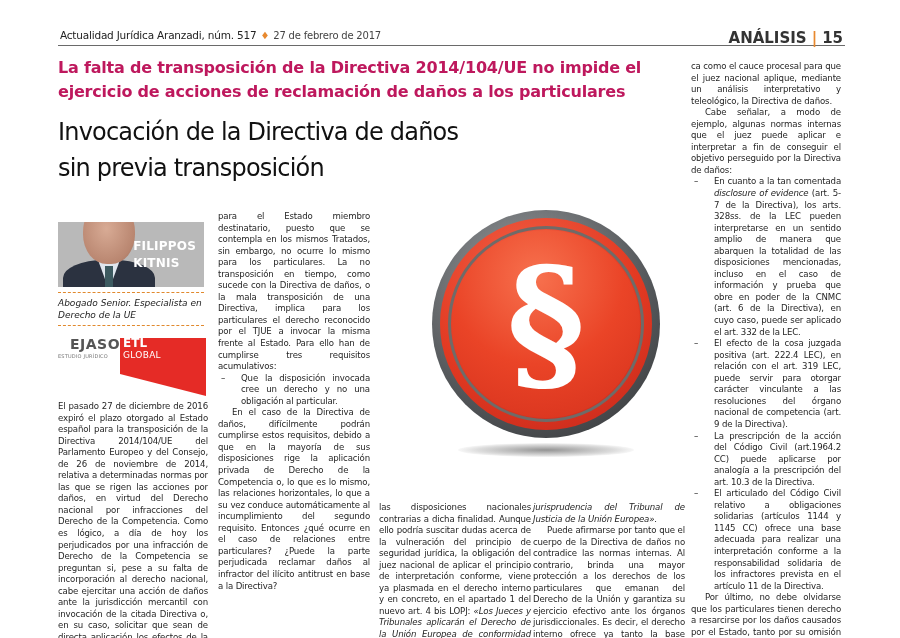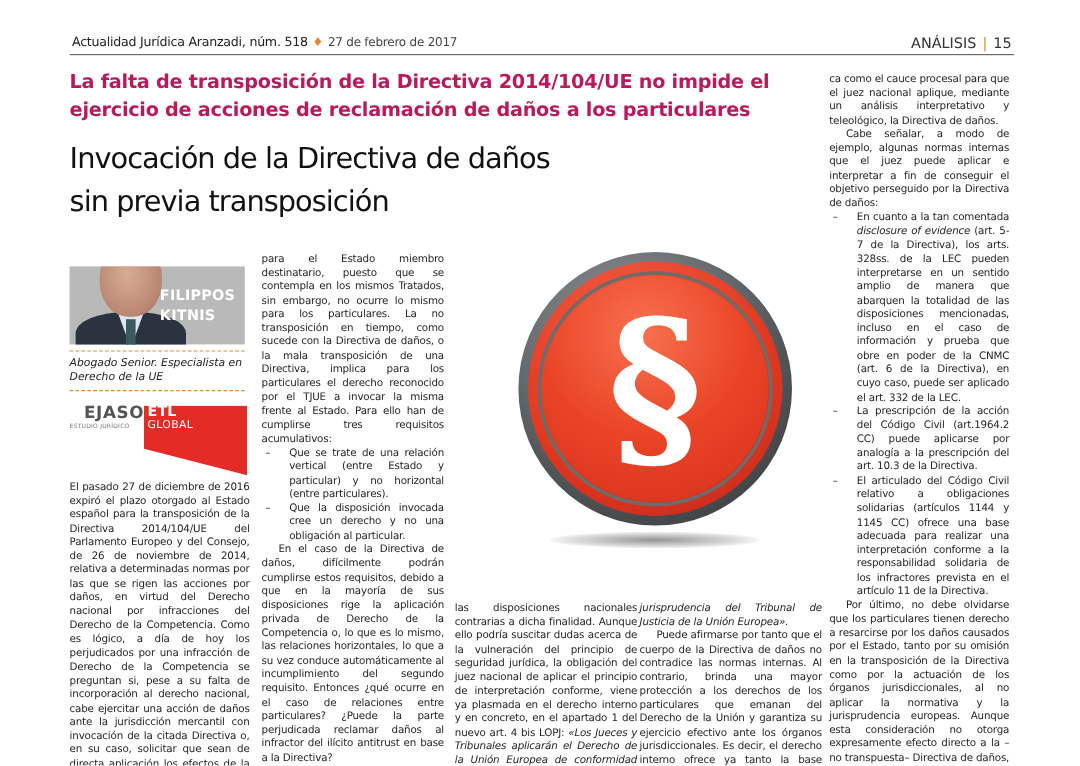--- a/index.html
+++ b/index.html
@@ -3,21 +3,21 @@
 <meta charset="utf-8">
 <style>
   * { margin:0; padding:0; box-sizing:border-box; }
   html, body { width:900px; height:638px; background:#ffffff; overflow:hidden; }
   body { font-family:"DejaVu Sans", sans-serif; color:#1e1e1e; position:relative; }
 
   .header { position:absolute; left:58px; top:26px; width:787px; height:20px; border-bottom:1px solid #6a6a6a; }
   .header .pub { position:absolute; left:2px; top:3px; font-size:10.5px; color:#222; letter-spacing:-0.2px; }
   .header .pub .diamond { color:#e8892f; margin:0 4px; font-size:10px; }
   .header .pub .date { color:#444; font-size:10px; }
-  .header .section { position:absolute; right:2px; top:3px; font-size:12px; color:#333; }
+  .header .section { position:absolute; right:2px; top:3px; font-size:15px; color:#333;font-weight:bold; }
   .header .section .bar { color:#e8892f; margin:0 5px; }
 
   .kicker { position:absolute; left:58px; top:56px; width:640px; font-family:"DejaVu Sans", sans-serif; font-weight:bold; font-size:16px; line-height:24px; color:#be185d; letter-spacing:-0.2px; }
 
   .title { position:absolute; left:58px; top:114px; width:430px; font-family:"DejaVu Sans", sans-serif; font-weight:normal; font-size:24px; line-height:36px; color:#111; letter-spacing:-0.8px; }
 
   .author-photo { position:absolute; left:58px; top:222px; width:146px; height:65px; background:#b9b9b9; overflow:hidden; }
   .author-photo .head { position:absolute; left:25px; top:-22px; width:52px; height:64px; border-radius:50% 50% 46% 46%; background:radial-gradient(ellipse at 45% 45%, #d8ab95 0%, #b98670 70%, #8e6454 100%); }
   .author-photo .suit { position:absolute; left:5px; top:38px; width:92px; height:40px; border-radius:45% 45% 0 0; background:#2b3240; }
   .author-photo .shirt { position:absolute; left:40px; top:38px; width:22px; height:30px; background:#dfe6ee; clip-path:polygon(0 0,100% 0,50% 100%); }
@@ -54,21 +54,21 @@
   .emblem .outer { position:absolute; left:12px; top:18px; width:212px; height:212px; border-radius:50%; background:radial-gradient(circle at 40% 25%, #f25f45 0%, #e23a22 55%, #c2251a 100%); }
   .emblem .inner-ring { position:absolute; left:20px; top:26px; width:196px; height:196px; border-radius:50%; border:3px solid #6f6b68; }
   .emblem .inner { position:absolute; left:24px; top:30px; width:188px; height:188px; border-radius:50%; background:radial-gradient(circle at 45% 25%, #f7714e 0%, #ea4427 50%, #d4301c 100%); }
   .emblem .glyph { position:absolute; left:0; top:42px; width:236px; text-align:center; font-family:"DejaVu Serif", serif; font-weight:bold; font-size:150px; line-height:160px; color:#ffffff; }
 </style>
 </head>
 <body>
 
 <div class="header">
   <div class="pub">
-    <span>Actualidad Jurídica Aranzadi, núm. 518</span><span class="diamond">♦</span><span class="date">27 de febrero de 2017</span>
+    <span>Actualidad Jurídica Aranzadi, núm. 517</span><span class="diamond">♦</span><span class="date">27 de febrero de 2017</span>
   </div>
   <div class="section">
     <span>ANÁLISIS</span><span class="bar">|</span><span>15</span>
   </div>
 </div>
 
 <div class="kicker">La falta de transposición de la Directiva 2014/104/UE no impide el ejercicio de acciones de reclamación de daños a los particulares</div>
 <div class="title">Invocación de la Directiva de daños sin previa transposición</div>
 
 <div class="author-photo">
@@ -103,38 +103,38 @@
 </div>
 
 <div class="col col1">
   <p>El pasado 27 de diciembre de 2016 expiró el plazo otorgado al Estado español para la transposición de la Directiva 2014/104/UE del Parlamento Europeo y del Consejo, de 26 de noviembre de 2014, relativa a determinadas normas por las que se rigen las acciones por daños, en virtud del Derecho nacional por infracciones del Derecho de la Competencia. Como es lógico, a día de hoy los perjudicados por una infracción de Derecho de la Competencia se preguntan si, pese a su falta de incorporación al derecho nacional, cabe ejercitar una acción de daños ante la jurisdicción mercantil con invocación de la citada Directiva o, en su caso, solicitar que sean de directa aplicación los efectos de la misma.</p>
 
 </div>
 
 <div class="col col2">
   <p>para el Estado miembro destinatario, puesto que se contempla en los mismos Tratados, sin embargo, no ocurre lo mismo para los particulares. La no transposición en tiempo, como sucede con la Directiva de daños, o la mala transposición de una Directiva, implica para los particulares el derecho reconocido por el TJUE a invocar la misma frente al Estado. Para ello han de cumplirse tres requisitos acumulativos:</p>
   <ul>
-    <li>Que se trate de una relación vertical (entre Estado y particular) y no horizontal (entre particulares).</li>
     <li>Que la disposición invocada cree un derecho y no una obligación al particular.</li>
   </ul>
   <p class="ind">En el caso de la Directiva de daños, difícilmente podrán cumplirse estos requisitos, debido a que en la mayoría de sus disposiciones rige la aplicación privada de Derecho de la Competencia o, lo que es lo mismo, las relaciones horizontales, lo que a su vez conduce automáticamente al incumplimiento del segundo requisito. Entonces ¿qué ocurre en el caso de relaciones entre particulares? ¿Puede la parte perjudicada reclamar daños al infractor del ilícito antitrust en base a la Directiva?</p>
 
 </div>
 
 <div class="col col3">
   <p><span>las disposiciones nacionales contrarias a dicha finalidad. Aunque ello podría suscitar dudas acerca de la vulneración del principio de seguridad jurídica, la obligación del juez nacional de aplicar el principio de interpretación conforme, viene ya plasmada en el derecho interno y en concreto, en el apartado 1 del nuevo art. 4 bis LOPJ: </span><em>«Los Jueces y Tribunales aplicarán el Derecho de la Unión Europea de conformidad con la</em></p>
 </div>
 
 <div class="col col4">
   <p><em>jurisprudencia del Tribunal de Justicia de la Unión Europea».</em></p>
   <p class="ind">Puede afirmarse por tanto que el cuerpo de la Directiva de daños no contradice las normas internas. Al contrario, brinda una mayor protección a los derechos de los particulares que emanan del Derecho de la Unión y garantiza su ejercicio efectivo ante los órganos jurisdiccionales. Es decir, el derecho interno ofrece ya tanto la base jurídi-</p>
 </div>
 
 <div class="col col5">
   <p>ca como el cauce procesal para que el juez nacional aplique, mediante un análisis interpretativo y teleológico, la Directiva de daños.</p>
   <p class="ind">Cabe señalar, a modo de ejemplo, algunas normas internas que el juez puede aplicar e interpretar a fin de conseguir el objetivo perseguido por la Directiva de daños:</p>
   <ul>
     <li><span>En cuanto a la tan comentada </span><em>disclosure of evidence</em><span> (art. 5-7 de la Directiva), los arts. 328ss. de la LEC pueden interpretarse en un sentido amplio de manera que abarquen la totalidad de las disposiciones mencionadas, incluso en el caso de información y prueba que obre en poder de la CNMC (art. 6 de la Directiva), en cuyo caso, puede ser aplicado el art. 332 de la LEC.</span></li>
+    <li><span>El efecto de la cosa juzgada positiva (art. 222.4 LEC), en relación con el art. 319 LEC, puede servir para otorgar carácter vinculante a las resoluciones del órgano nacional de competencia (art. 9 de la Directiva).</span></li>
     <li><span>La prescripción de la acción del Código Civil (art.1964.2 CC) puede aplicarse por analogía a la prescripción del art. 10.3 de la Directiva.</span></li>
     <li><span>El articulado del Código Civil relativo a obligaciones solidarias (artículos 1144 y 1145 CC) ofrece una base adecuada para realizar una interpretación conforme a la responsabilidad solidaria de los infractores prevista en el artículo 11 de la Directiva.</span></li>
   </ul>
   <p class="ind">Por último, no debe olvidarse que los particulares tienen derecho a resarcirse por los daños causados por el Estado, tanto por su omisión en la transposición de la Directiva como por la actuación de los órganos jurisdiccionales, al no aplicar la normativa y la jurisprudencia europeas. Aunque esta consideración no otorga expresamente efecto directo a la –no transpuesta– Directiva de daños, constituiría un motivo más para su aplicación, una vez invocada por los particulares.</p>
 </div>
 
 </body></html>

